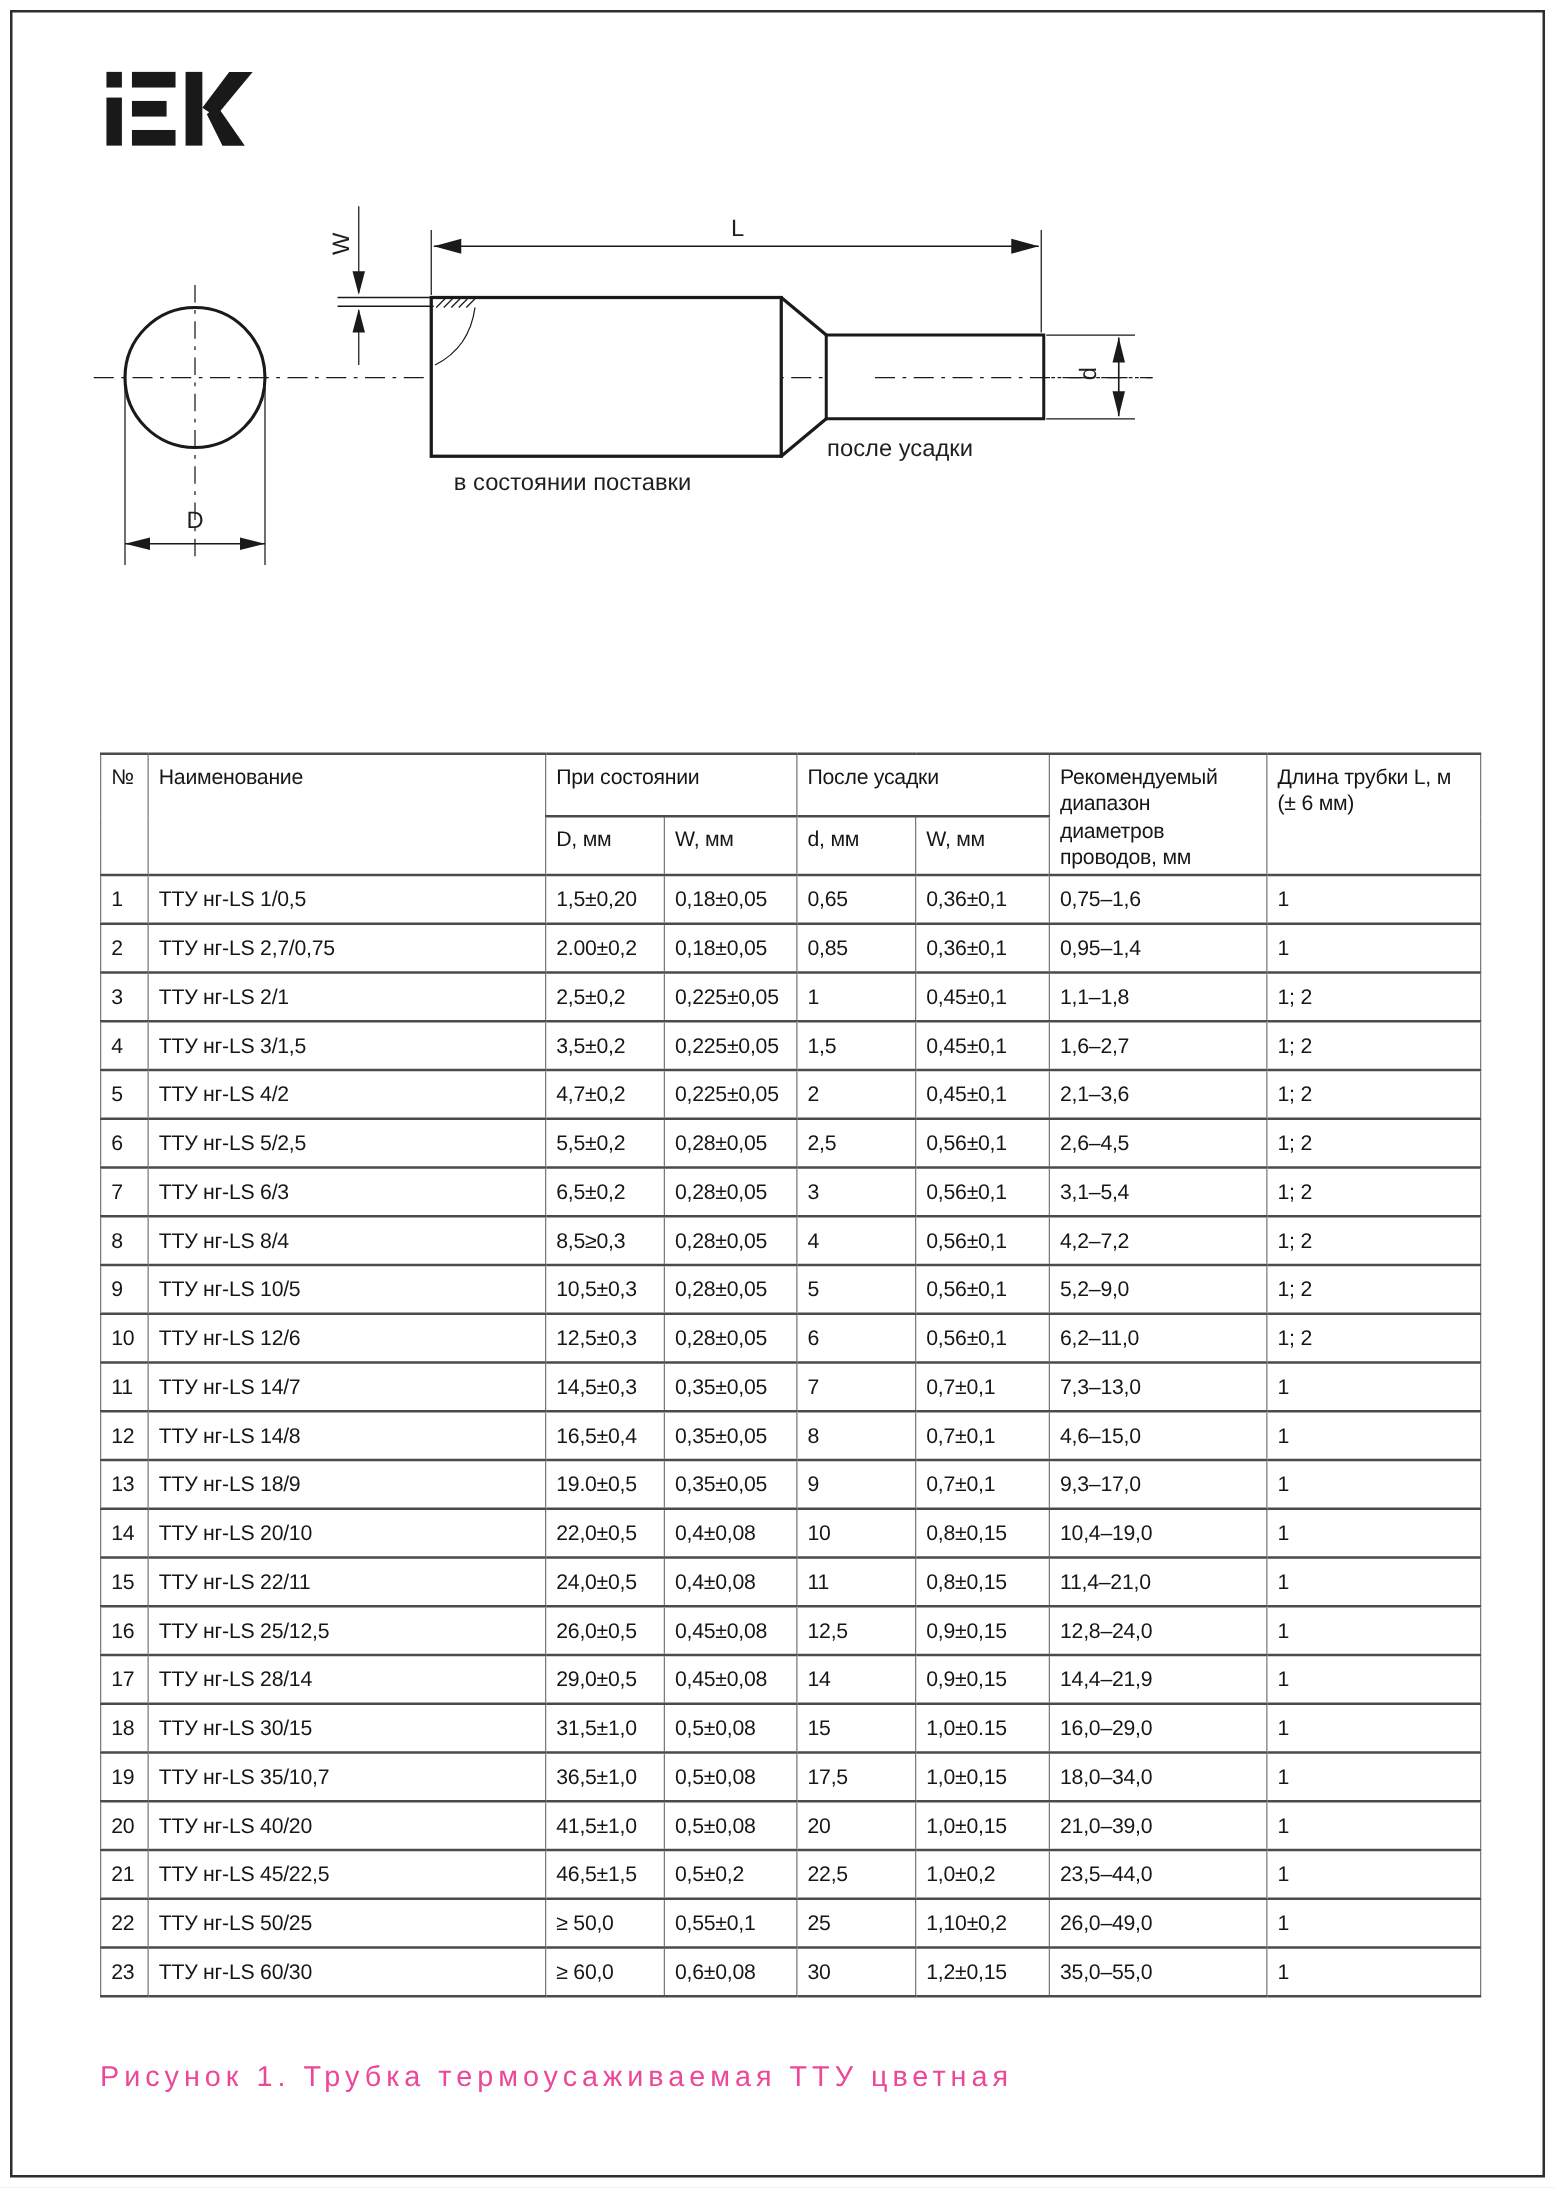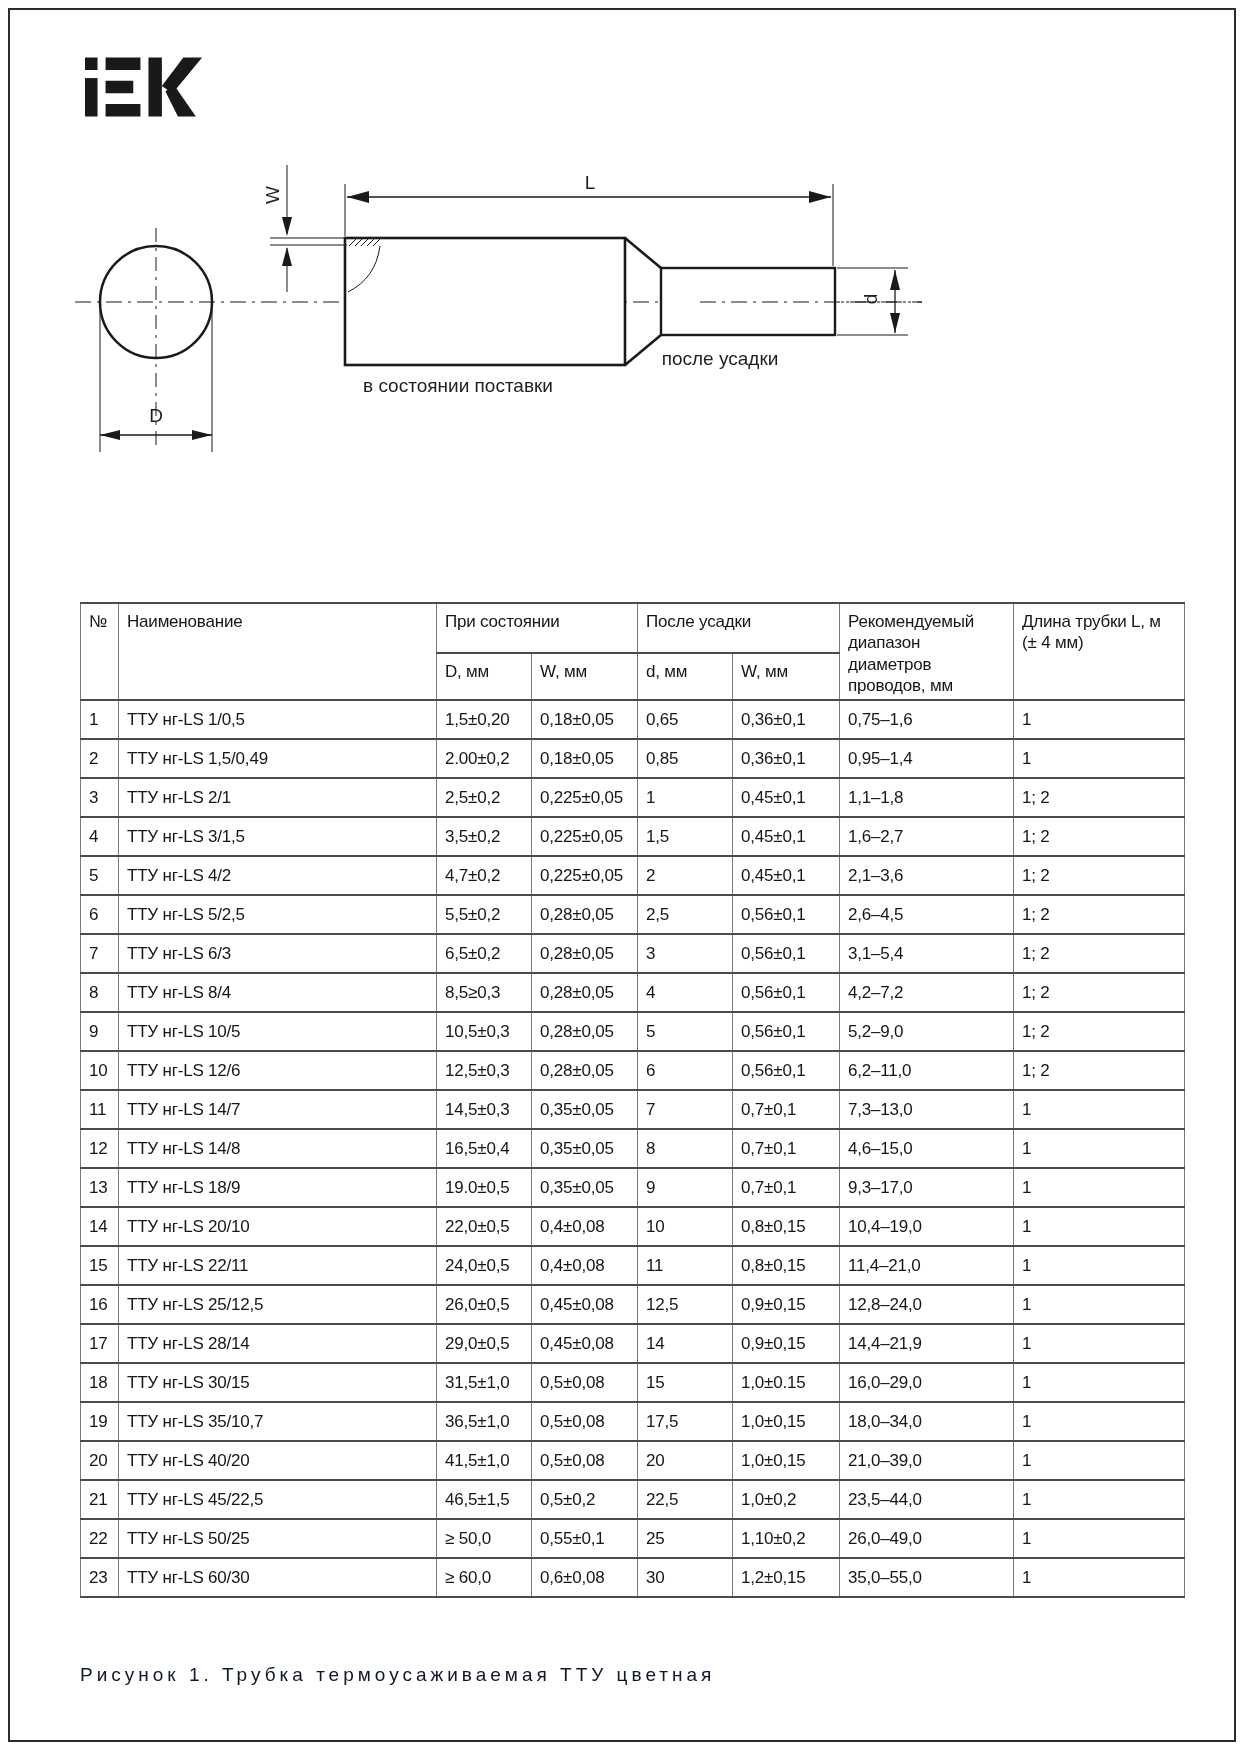--- a/index.html
+++ b/index.html
@@ -20,22 +20,22 @@
   #spec-table th,#spec-table td{
     border-left:1px solid #7a7a7a;border-right:1px solid #7a7a7a;
     border-top:2px solid #4b4b4b;border-bottom:2px solid #4b4b4b;
     padding:3px 8px;font-weight:normal;text-align:left;color:#161616;
   }
   #spec-table thead th{vertical-align:top;padding-top:7px;line-height:1.25;}
   #spec-table thead tr.h1 th{height:40px;box-sizing:border-box;}
   #spec-table thead tr.h2 th{height:37px;box-sizing:border-box;}
   #spec-table tbody td{height:39px;box-sizing:border-box;vertical-align:middle;}
   #caption{
-    position:absolute;left:80px;top:1648px;font-size:19px;letter-spacing:4px;
-    color:#0f172a;white-space:nowrap;margin-top:16px;
+    position:absolute;left:80px;top:1648px;font-size:23px;letter-spacing:4px;
+    color:#ec4899;white-space:nowrap;
   }
 </style>
 </head>
 <body>
 
 <div id="page">
   <div id="frame"></div>
 
   <svg id="logo" viewBox="0 0 132 66" aria-label="iEK">
     <g fill="#191919">
@@ -121,21 +121,21 @@
         <col style="width:174px">
         <col>
     </colgroup>
     <thead>
       <tr class="h1">
         <th rowspan="2">№</th>
         <th rowspan="2">Наименование</th>
         <th colspan="2">При состоянии</th>
         <th colspan="2">После усадки</th>
         <th rowspan="2">Рекомендуемый диапазон диаметров проводов, мм</th>
-        <th rowspan="2">Длина трубки L, м (± 4 мм)</th>
+        <th rowspan="2">Длина трубки L, м (± 6 мм)</th>
       </tr>
       <tr class="h2">
         <th>D, мм</th>
         <th>W, мм</th>
         <th>d, мм</th>
         <th>W, мм</th>
       </tr>
     </thead>
     <tbody>
         <tr>
@@ -143,21 +143,21 @@
           <td>ТТУ нг-LS 1/0,5</td>
           <td>1,5±0,20</td>
           <td>0,18±0,05</td>
           <td>0,65</td>
           <td>0,36±0,1</td>
           <td>0,75–1,6</td>
           <td>1</td>
         </tr>
         <tr>
           <td>2</td>
-          <td>ТТУ нг-LS 1,5/0,49</td>
+          <td>ТТУ нг-LS 2,7/0,75</td>
           <td>2.00±0,2</td>
           <td>0,18±0,05</td>
           <td>0,85</td>
           <td>0,36±0,1</td>
           <td>0,95–1,4</td>
           <td>1</td>
         </tr>
         <tr>
           <td>3</td>
           <td>ТТУ нг-LS 2/1</td>

